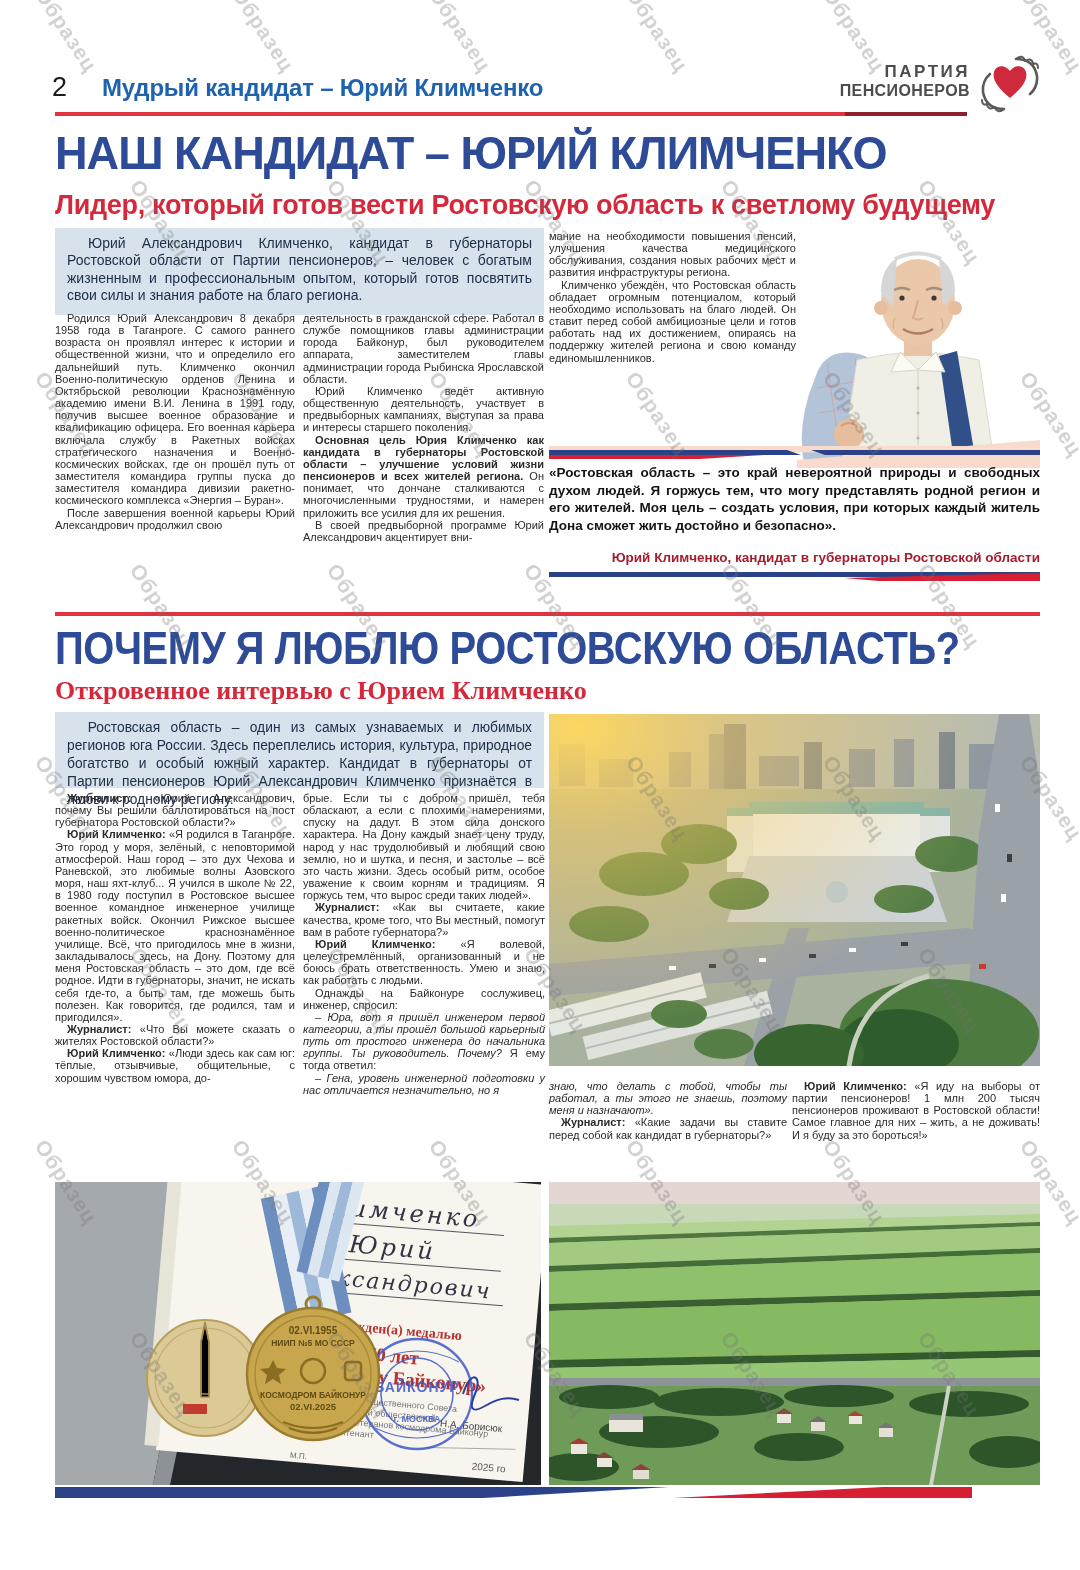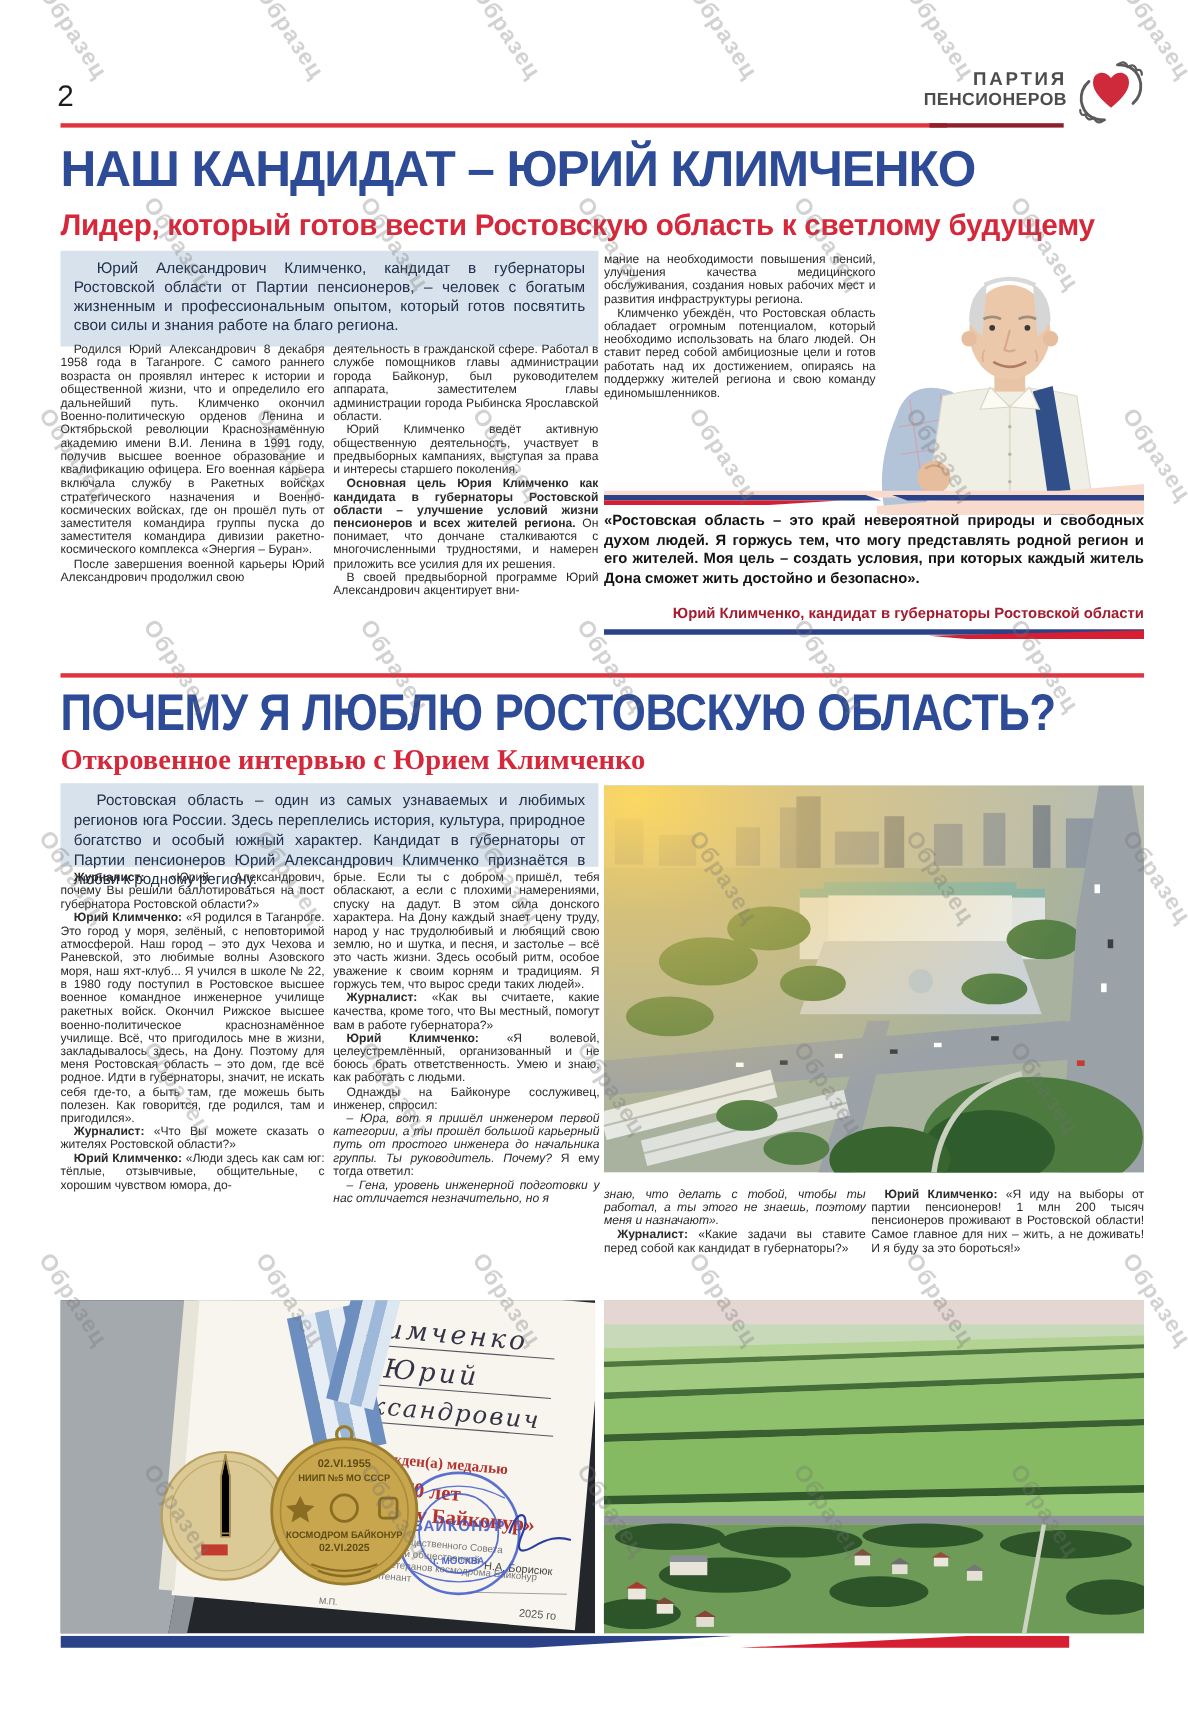--- a/index.html
+++ b/index.html
@@ -63,20 +63,21 @@
       font-weight:600;letter-spacing:1px;pointer-events:none;white-space:nowrap;}
   #watermark-layer{position:absolute;left:0;top:0;width:1080px;height:1570px;pointer-events:none;z-index:40;}
   svg{display:block;}
 </style>
 </head>
 <body>
 
 <div class="page">
 
   <div class="abs page-num">2</div>
+  <div class="abs hdr-title">Мудрый кандидат – Юрий Климченко</div>
   <div class="abs hdr-rule"></div>
   <div class="abs logo-rule"></div>
   <div class="abs logo-text">
     <div class="l1">ПАРТИЯ</div>
     <div class="l2">ПЕНСИОНЕРОВ</div>
   </div>
   <svg class="abs logo-icon" viewBox="0 0 64 64">
     <path d="M32 46 C20 36 14 28 16 20 C18 13 27 12 32 19 C37 12 46 13 48 20 C50 28 44 36 32 46 Z" fill="#cf2a3c"></path>
     <path d="M38 7 Q56 7 59 24 Q60 35 52 42" fill="none" stroke="#5a5a5a" stroke-width="2.6" stroke-linecap="round"></path>
     <path d="M38 7 Q44 2 47 8 M47 9 Q53 5 55 11 M55 12 Q60 10 60 16" fill="none" stroke="#5a5a5a" stroke-width="2" stroke-linecap="round"></path>

